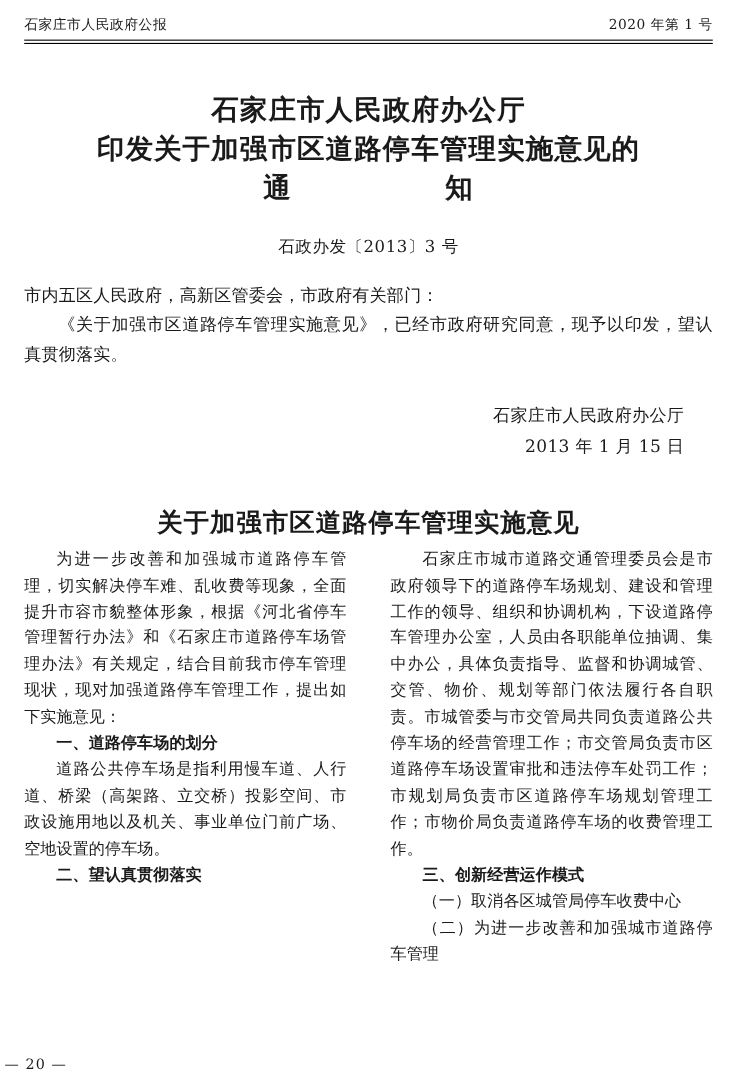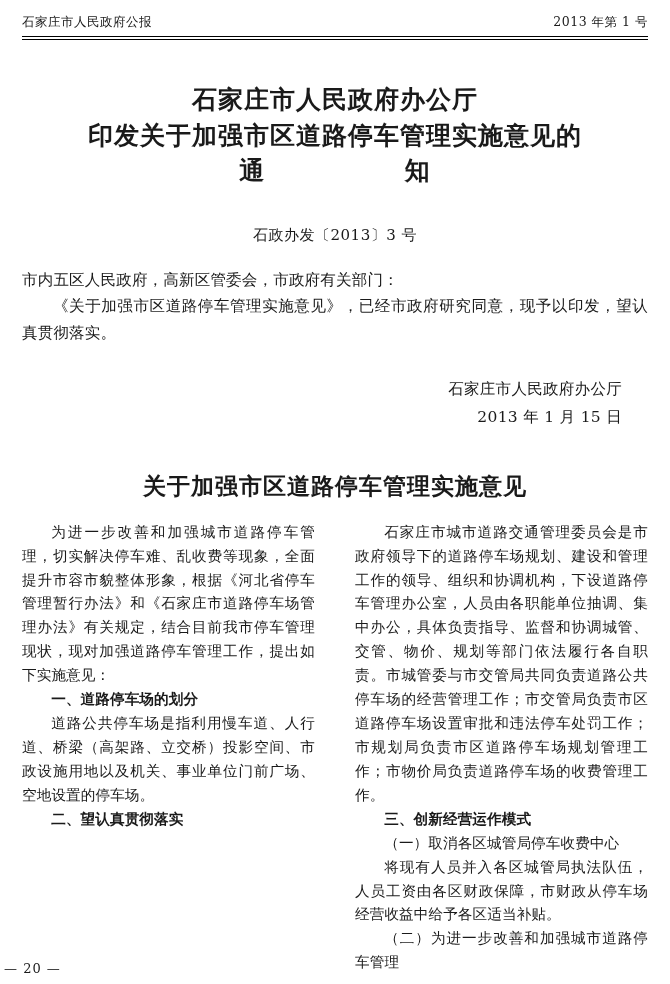--- a/index.html
+++ b/index.html
@@ -51,21 +51,21 @@
     margin-top: 42px;
   }
   .doc-title .line3 {
     display: block;
     letter-spacing: 1px;
   }
   .doc-title .line3 .gap { display: inline-block; width: 120px; }
   .doc-number {
     text-align: center;
     font-size: 15px;
-    margin-top: 37px;
+    margin-top: 26px;
     letter-spacing: 0.5px;
   }
   .body-p {
     font-size: 15.5px;
     line-height: 1.72;
     text-align: justify;
     letter-spacing: 0.2px;
     margin: 0;
   }
   .p-first { margin-top: 22px; }
@@ -84,21 +84,21 @@
     font-weight: bold;
     font-size: 23px;
     margin-top: 40px;
     margin-bottom: 1px;
     letter-spacing: 1px;
   }
   
   .cols {
     display: flex;
     gap: 40px;
-    margin-top: 18px;
+    margin-top: 6px;
   }
   .col {
     width: 300px;
     font-size: 14.6px;
     line-height: 1.64;
     text-align: justify;
   }
   .col p {
     margin: 0;
     text-indent: 2em;
@@ -117,21 +117,21 @@
     text-align: center;
   }
 </style>
 </head>
 <body>
 
 <div class="page">
 
   <div class="runhead">
     <div class="left">石家庄市人民政府公报</div>
-    <div class="right">2013 年第 1 号</div>
+    <div class="right">2020 年第 1 号</div>
   </div>
   <div class="rule"></div>
   <div class="rule2"></div>
 
   <div class="doc-title">
     <div>石家庄市人民政府办公厅</div>
     <div>印发关于加强市区道路停车管理实施意见的</div>
     <div class="line3">
       <span>通</span>
       <span class="gap"></span>
@@ -155,19 +155,18 @@
     <div class="col" id="col-left">
         <p>为进一步改善和加强城市道路停车管理，切实解决停车难、乱收费等现象，全面提升市容市貌整体形象，根据《河北省停车管理暂行办法》和《石家庄市道路停车场管理办法》有关规定，结合目前我市停车管理现状，现对加强道路停车管理工作，提出如下实施意见：</p>
         <p class="sub">一、道路停车场的划分</p>
         <p>道路公共停车场是指利用慢车道、人行道、桥梁（高架路、立交桥）投影空间、市政设施用地以及机关、事业单位门前广场、空地设置的停车场。</p>
         <p class="sub">二、望认真贯彻落实</p>
       </div>
     <div class="col" id="col-right">
         <p>石家庄市城市道路交通管理委员会是市政府领导下的道路停车场规划、建设和管理工作的领导、组织和协调机构，下设道路停车管理办公室，人员由各职能单位抽调、集中办公，具体负责指导、监督和协调城管、交管、物价、规划等部门依法履行各自职责。市城管委与市交管局共同负责道路公共停车场的经营管理工作；市交管局负责市区道路停车场设置审批和违法停车处罚工作；市规划局负责市区道路停车场规划管理工作；市物价局负责道路停车场的收费管理工作。</p>
         <p class="sub">三、创新经营运作模式</p>
         <p>（一）取消各区城管局停车收费中心</p>
-        <p>将现有人员并入各区城管局执法队伍，人员工资由各区财政保障，市财政从停车场经营收益中给予各区适当补贴。</p>
         <p>（二）为进一步改善和加强城市道路停车管理</p>
       </div>
   </div>
 
   <div class="footer">—  20  —</div>
 </div>
 
 </body></html>

